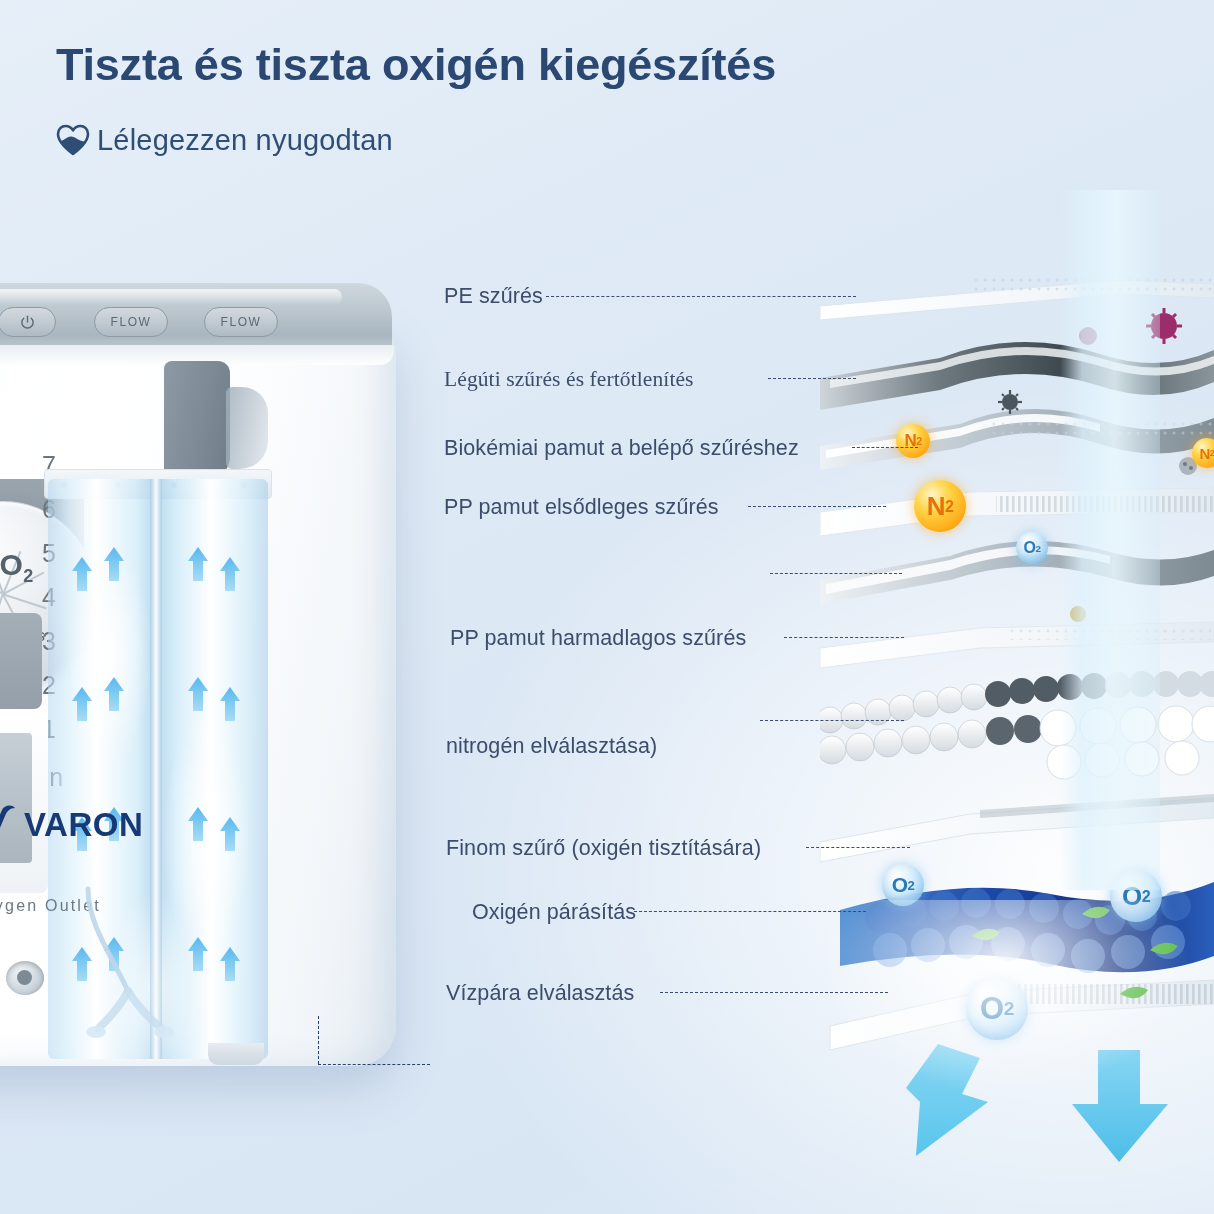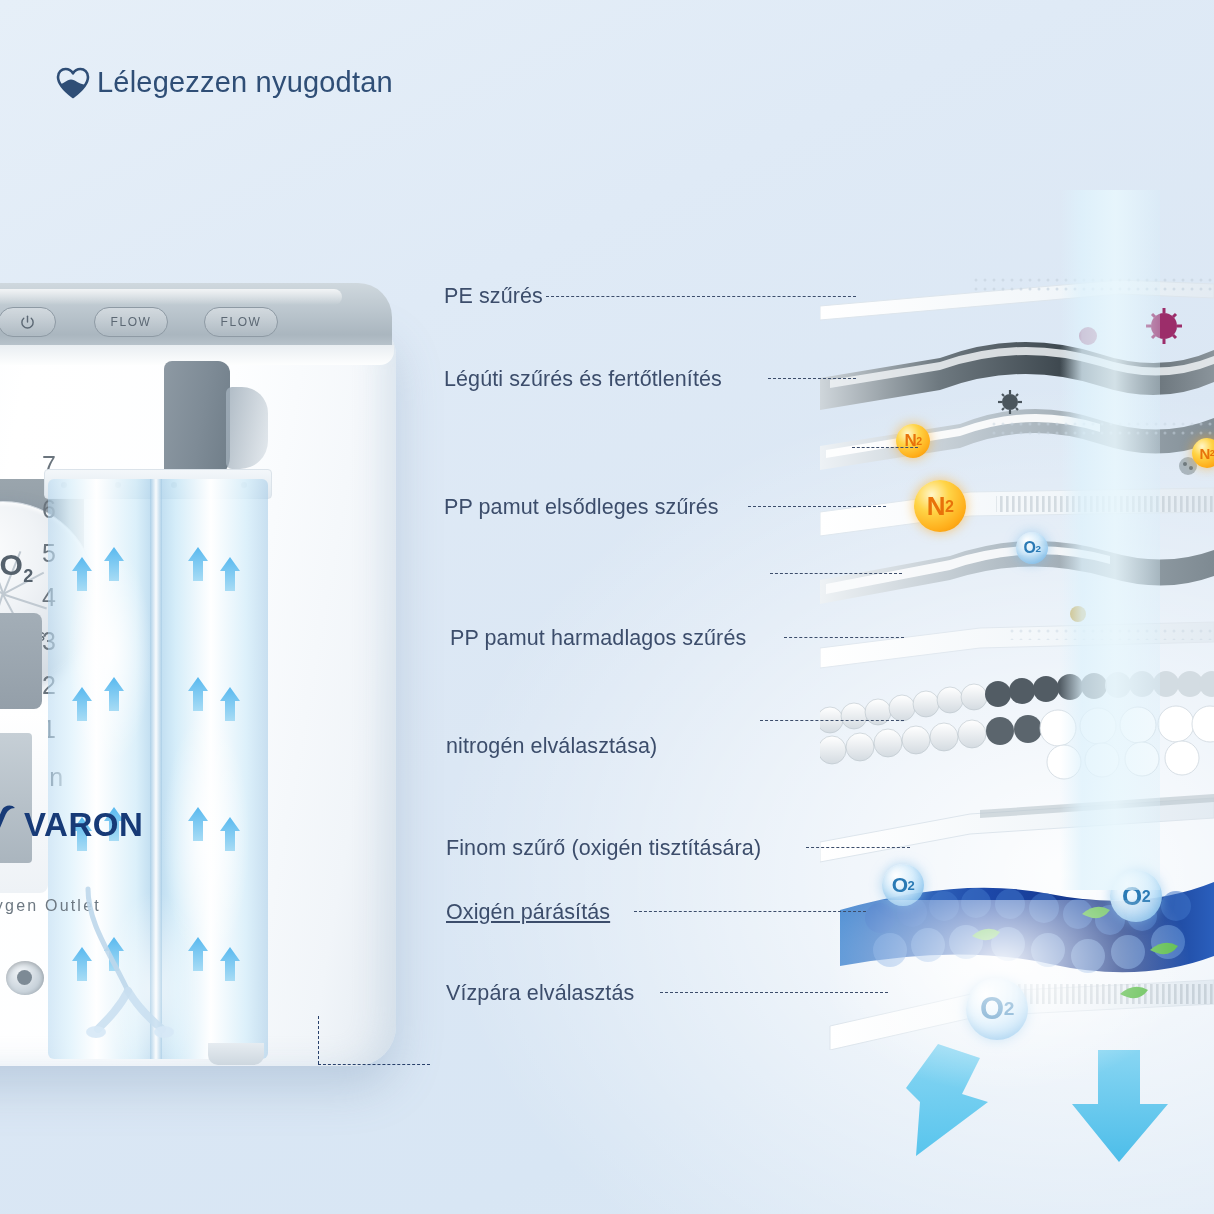--- a/index.html
+++ b/index.html
@@ -17,21 +17,21 @@
     overflow: hidden;
   }
 
   
   #header { position: absolute; left: 56px; top: 40px; width: 900px; }
   .title {
     font-size: 45px; font-weight: bold; letter-spacing: -0.2px;
     color: #2b4872; line-height: 1.1; white-space: nowrap;
   }
   .subline {
-    margin-top: 26px; display: flex; align-items: center; gap: 7px;
+    margin-top: 34px; display: flex; align-items: center; gap: 7px;
   }
   .heart-icon { width: 34px; height: 32px; display: block; flex: none; }
   .subtitle { font-size: 29px; color: #2f4e76; letter-spacing: .2px; }
 
   
   #device {
     position: absolute; left: -104px; top: 283px;
     width: 512px; height: 800px;
   }
   .dev-body {
@@ -239,20 +239,21 @@
     position: absolute; width: 0; border-left: 1.6px dashed #28406b;
   }
   .dash-dark { border-top-color: #28406b; }
 </style>
 </head>
 <body>
 
 <div id="stage">
 
   <div id="header">
+    <div class="title">Tiszta és tiszta oxigén kiegészítés</div>
     <div class="subline">
       <svg class="heart-icon" viewBox="0 0 34 32">
         <path d="M17 30 C5 21 2 14.5 2 10 C2 5 5.6 2 9.6 2 C12.6 2 15.4 3.7 17 6.3 C18.6 3.7 21.4 2 24.4 2 C28.4 2 32 5 32 10 C32 14.5 29 21 17 30 Z" fill="none" stroke="#2f4e76" stroke-width="2.6" stroke-linejoin="round"></path>
         <path d="M4.2 17 C8 17 10.5 12.6 15 12.6 C20 12.6 23.5 18.5 29.6 17.2 C27.2 21.8 22.6 26.2 17 30.2 C11.4 26.2 6.7 21.6 4.2 17 Z" fill="#2f4e76"></path>
       </svg>
       <div class="subtitle">Lélegezzen nyugodtan</div>
     </div>
   </div>
 
   <div id="device">
@@ -624,40 +625,41 @@
   </div>
 
   <div class="light-band"></div>
   <div class="glow-bottom"></div>
 
   <div id="labels">
 
     <div class="lbl" style="left:444px; top:283px;">PE szűrés</div>
     <div class="dash" style="left:546px; top:296px; width:310px;"></div>
 
-    <div class="lbl" style="left:444px; top:366px;">Légúti szűrés és fertőtlenítés</div>
+    <div class="lbl" style="left:444px; top:366px;font-family:Liberation Serif, serif;">Légúti szűrés és fertőtlenítés</div>
     <div class="dash" style="left:768px; top:378px; width:88px;"></div>
 
+    <div class="lbl" style="left:444px; top:435px;">Biokémiai pamut a belépő szűréshez</div>
     <div class="dash" style="left:852px; top:447px; width:66px;"></div>
 
     <div class="lbl" style="left:444px; top:494px;">PP pamut elsődleges szűrés</div>
     <div class="dash" style="left:748px; top:506px; width:138px;"></div>
 
     <div class="dash" style="left:770px; top:573px; width:132px;"></div>
 
     <div class="lbl" style="left:450px; top:625px;">PP pamut harmadlagos szűrés</div>
     <div class="dash" style="left:784px; top:637px; width:120px;"></div>
 
     <div class="lbl" style="left:446px; top:733px;">nitrogén elválasztása)</div>
     <div class="dash" style="left:760px; top:720px; width:144px;"></div>
 
     <div class="lbl" style="left:446px; top:835px;">Finom szűrő (oxigén tisztítására)</div>
     <div class="dash" style="left:806px; top:847px; width:104px;"></div>
 
-    <div class="lbl" style="left:446px; top:899px;text-decoration:underline;">Oxigén párásítás</div>
+    <div class="lbl" style="left:472px; top:899px;">Oxigén párásítás</div>
     <div class="dash" style="left:634px; top:911px; width:232px;"></div>
 
     <div class="lbl" style="left:446px; top:980px;">Vízpára elválasztás</div>
     <div class="dash" style="left:660px; top:992px; width:228px;"></div>
 
     <div class="dash-v dash-dark" style="left:318px; top:1016px; height:48px; border-left:1.6px dashed #28406b;"></div>
     <div class="dash dash-dark" style="left:318px; top:1064px; width:112px;"></div>
   </div>
 
 </div>

